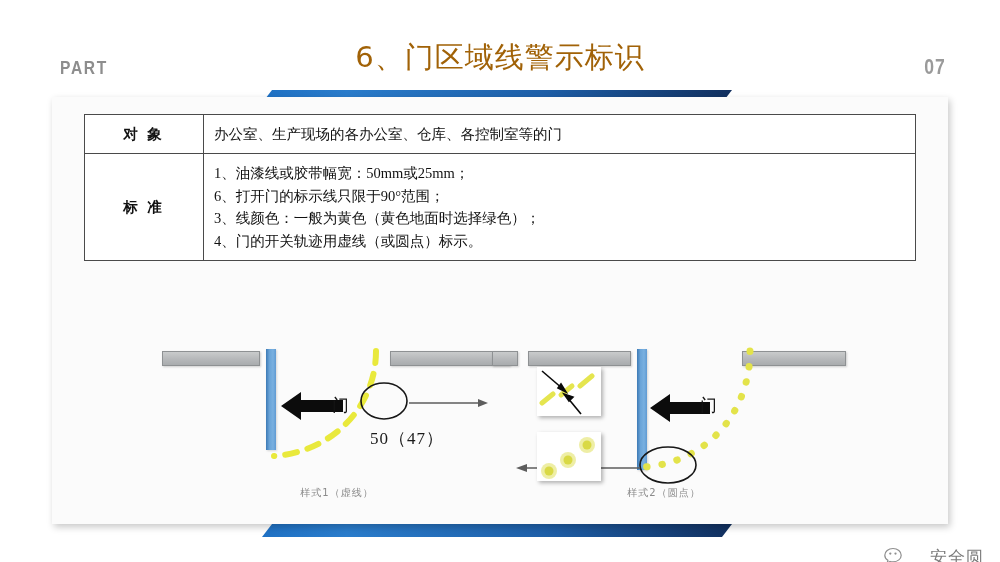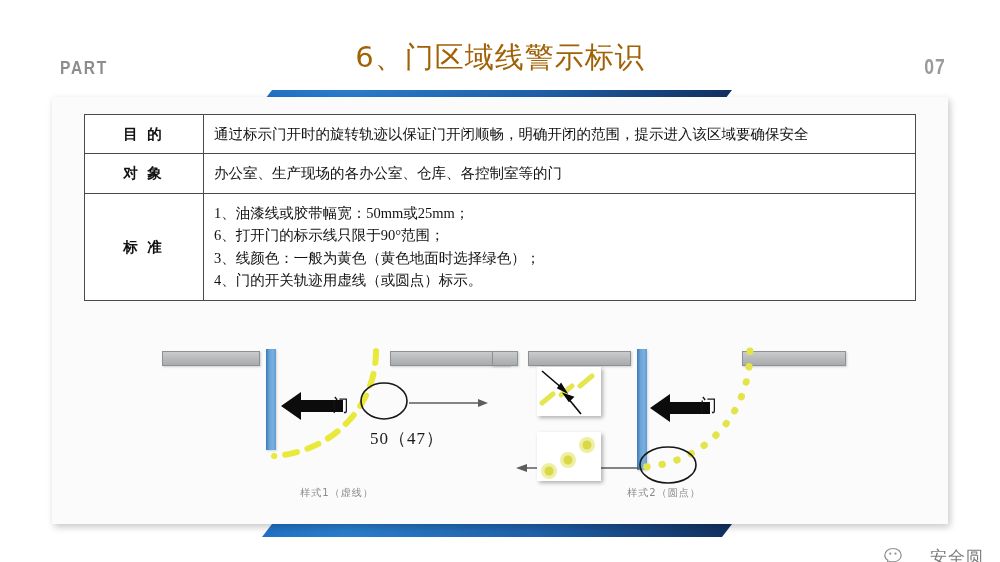--- a/index.html
+++ b/index.html
@@ -212,24 +212,20 @@
     <div id="slide-number">07</div>
   </div>
 
   <div class="deco-bar" id="deco-bar-top"></div>
   <div class="deco-bar" id="deco-bar-bottom"></div>
 
   <div id="card">
 
     <table id="spec-table">
       <tbody>
-        <tr>
-          <td class="row-label">目 的</td>
-          <td class="row-value">通过标示门开时的旋转轨迹以保证门开闭顺畅，明确开闭的范围，提示进入该区域要确保安全</td>
-        </tr>
         <tr>
           <td class="row-label">对 象</td>
           <td class="row-value">办公室、生产现场的各办公室、仓库、各控制室等的门</td>
         </tr>
         <tr>
           <td class="row-label">标 准</td>
           <td class="row-value">
             <div class="std-line">1、油漆线或胶带幅宽：50mm或25mm；</div>
             <div class="std-line">6、打开门的标示线只限于90°范围；</div>
             <div class="std-line">3、线颜色：一般为黄色（黄色地面时选择绿色）；</div>

